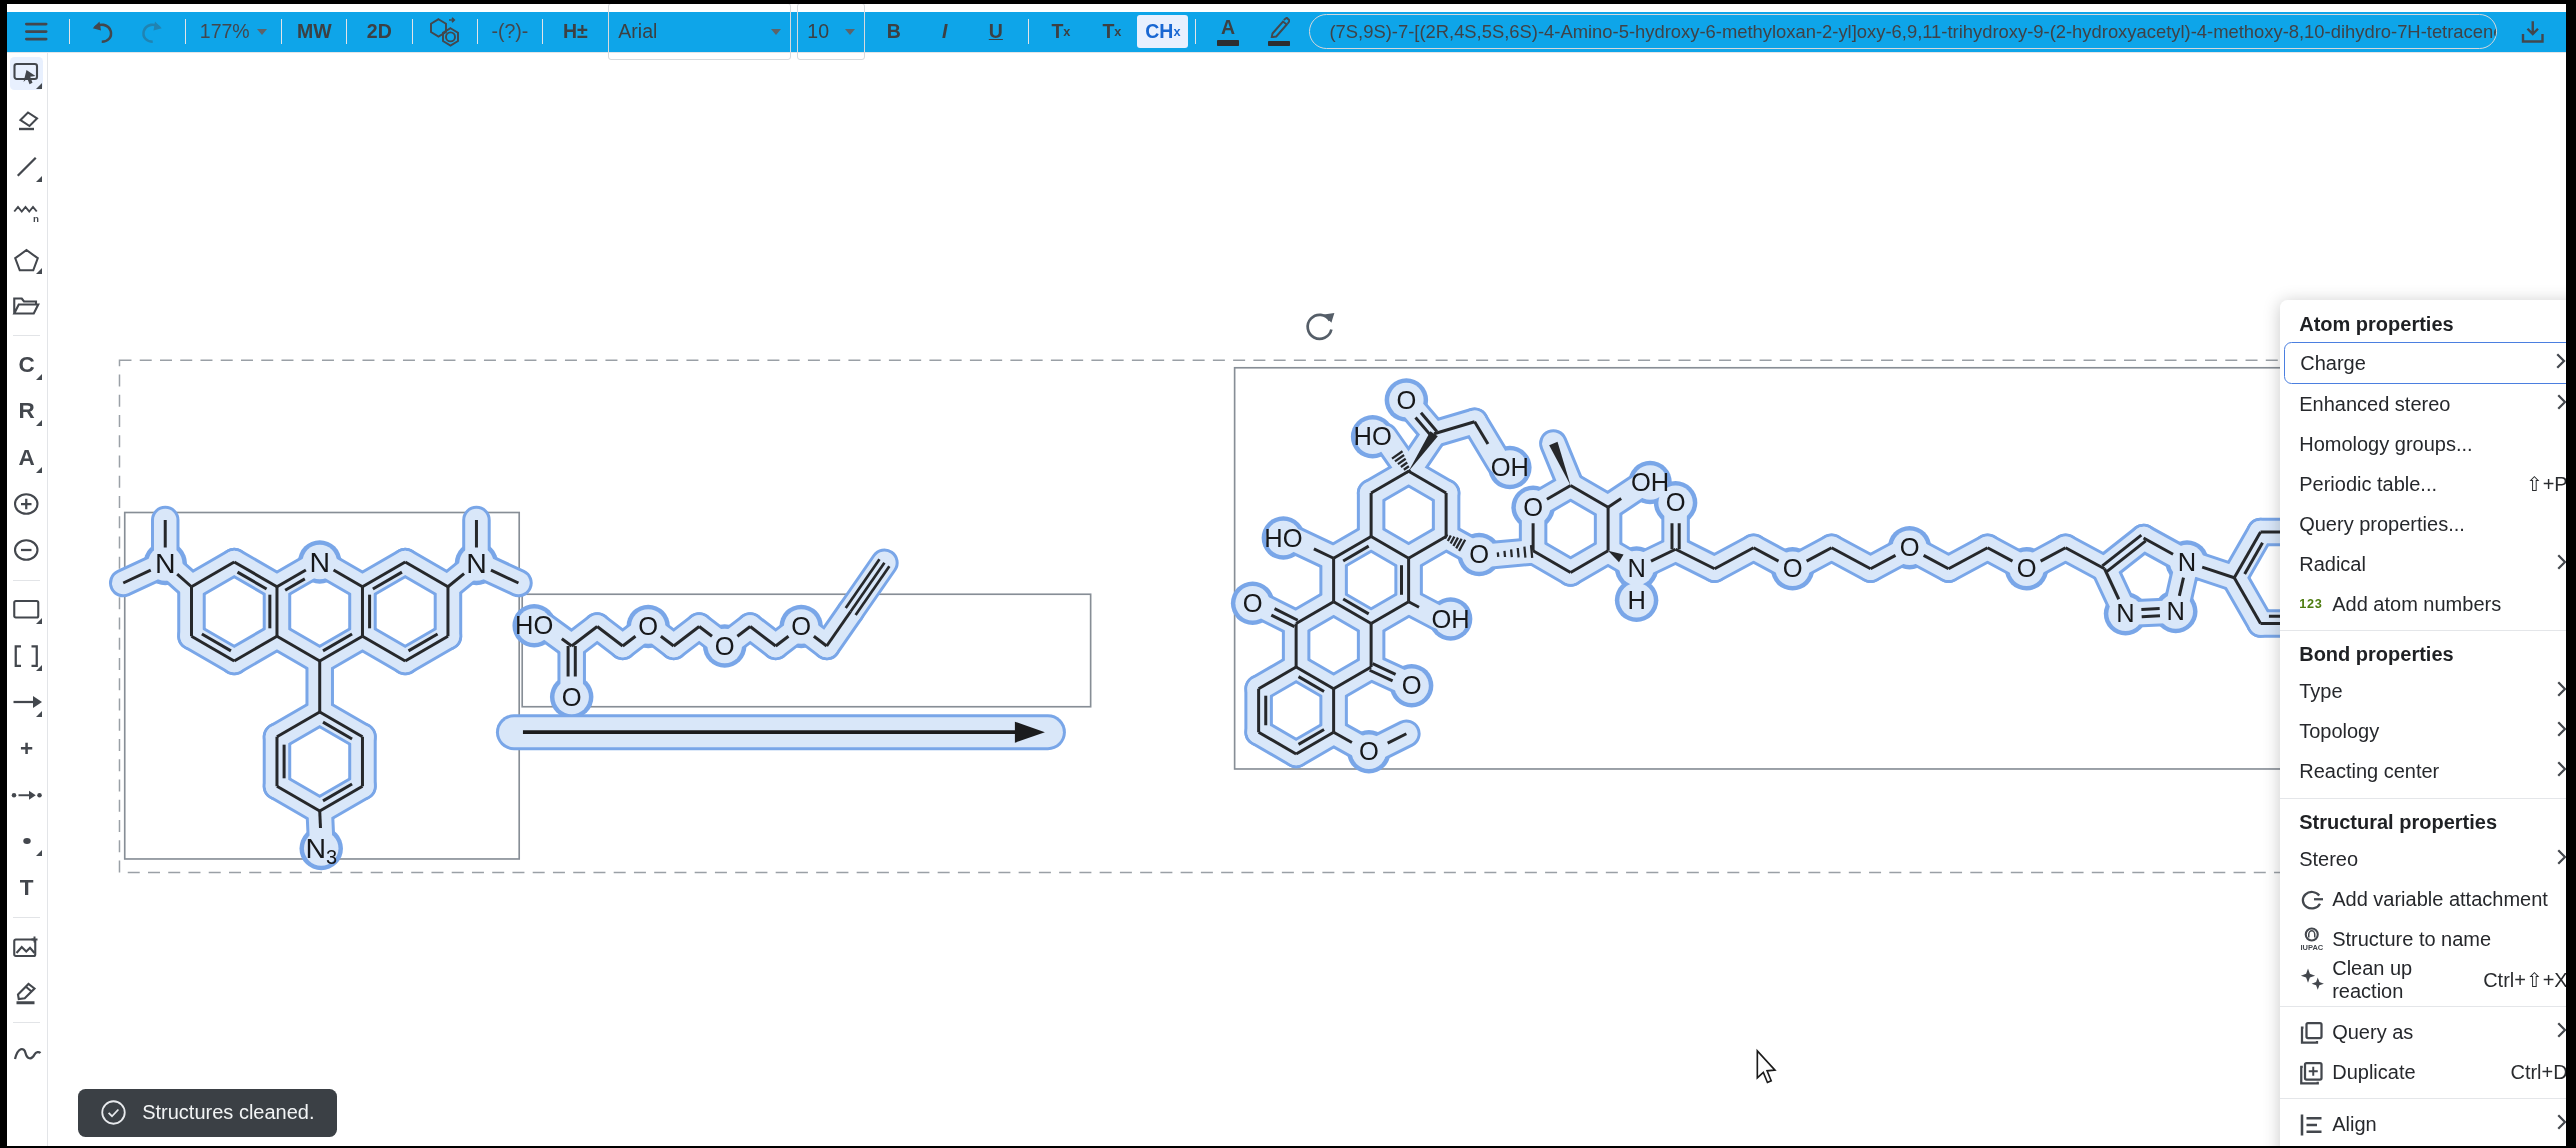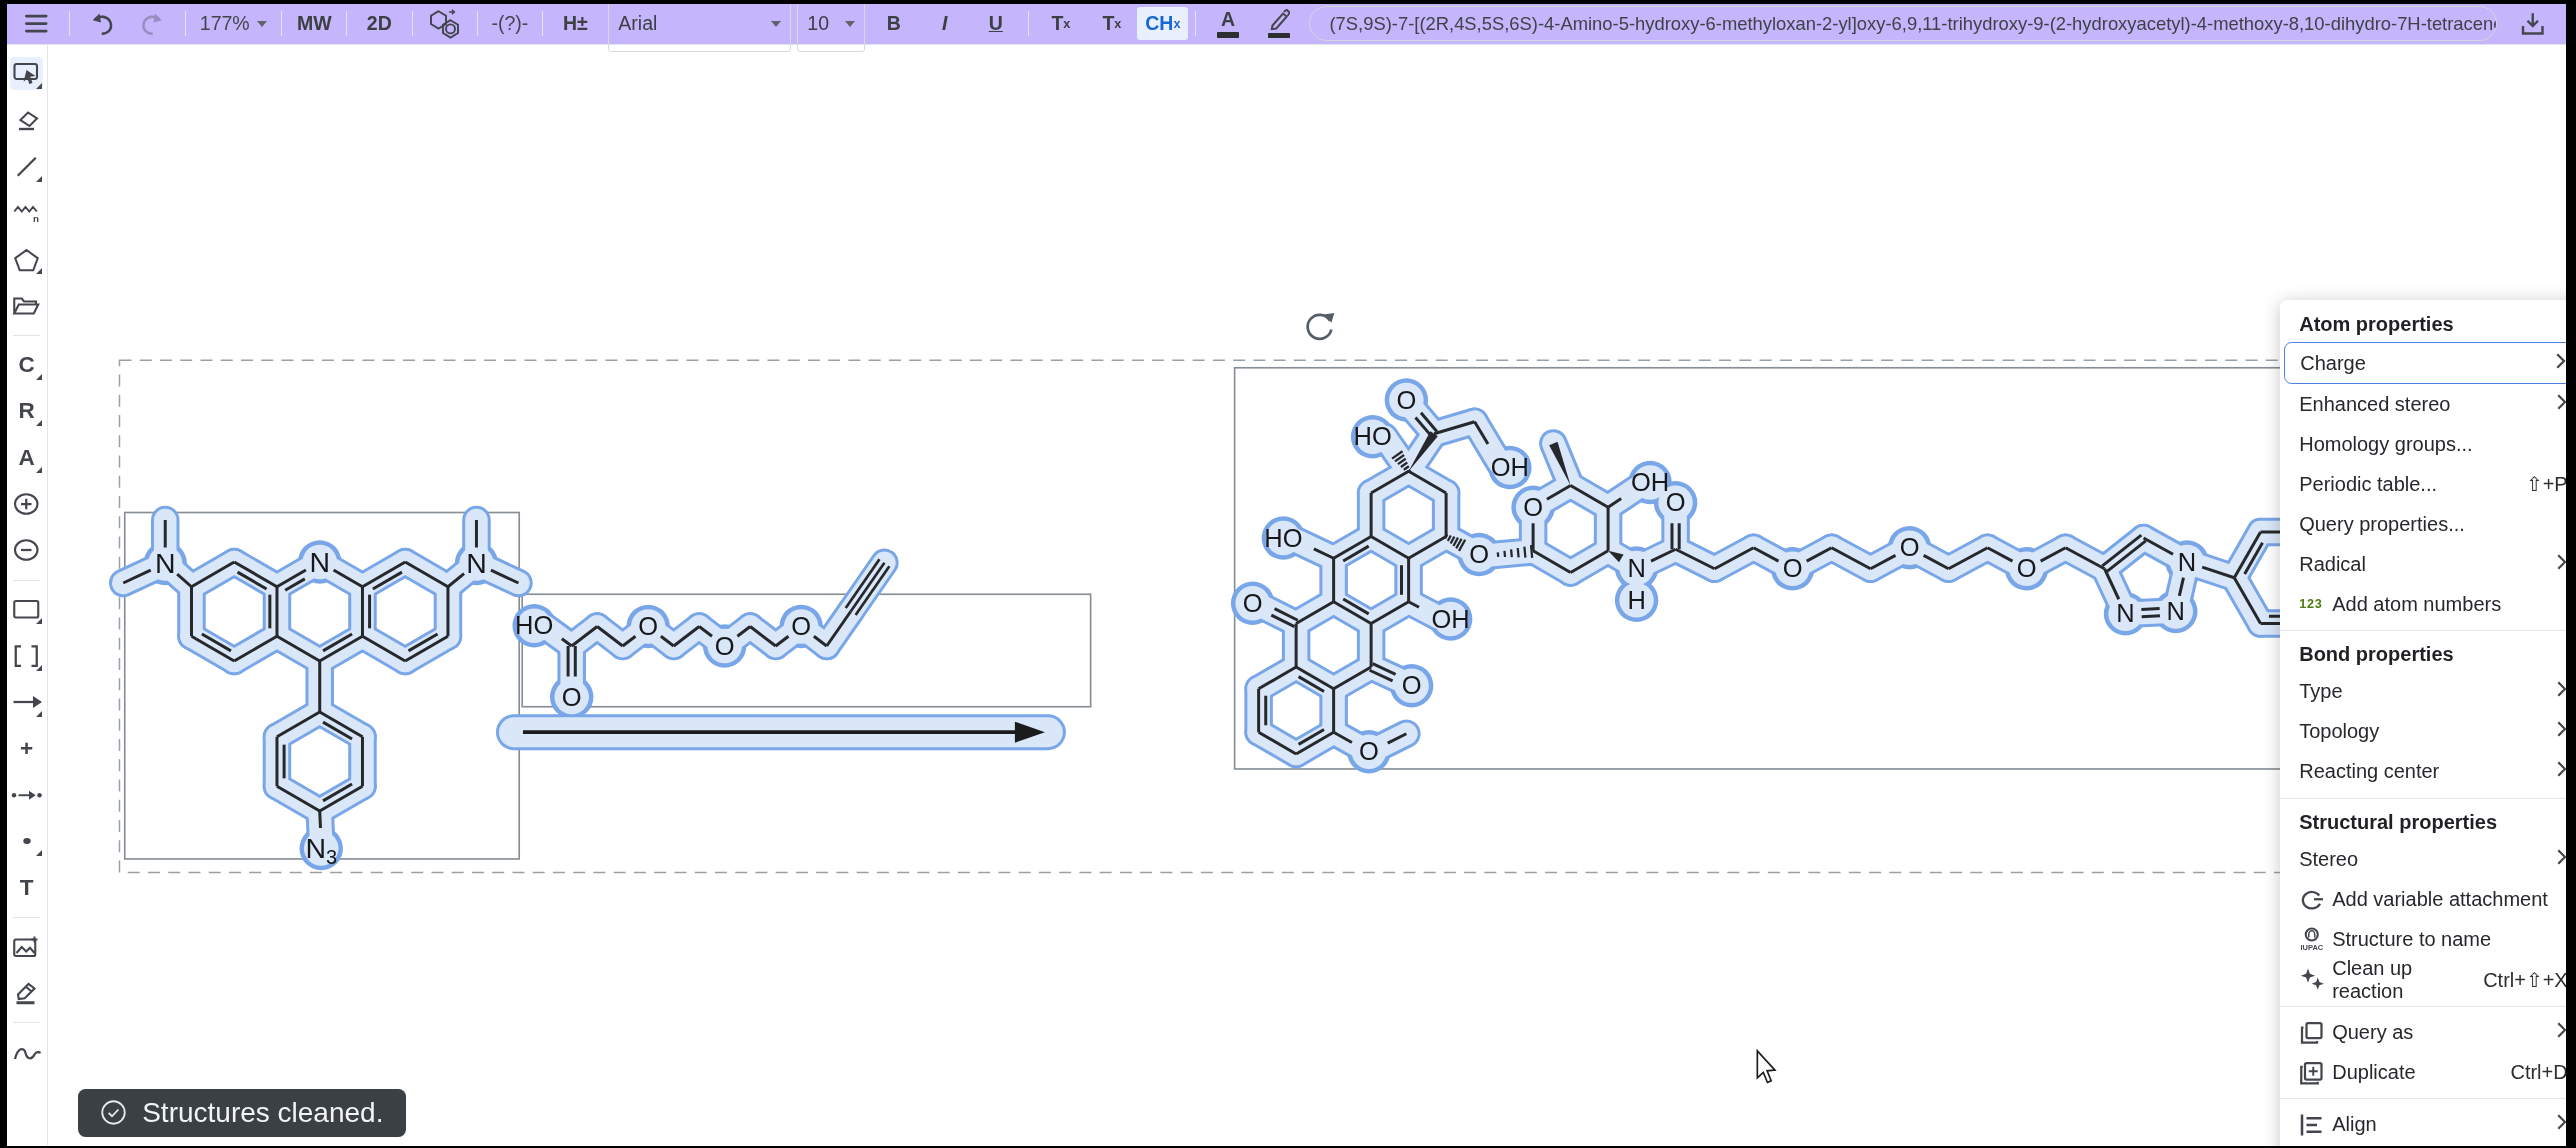--- a/index.html
+++ b/index.html
@@ -1,19 +1,19 @@
 <!DOCTYPE html>
 <html style="font-size:12px"><head>
 <meta charset="utf-8">
 <style>
   html,body{margin:0;padding:0;width:2576px;height:1149px;overflow:hidden;background:#000;
     font-family:"Liberation Sans",sans-serif;}
   #frame{position:absolute;left:6.7px;top:3.7px;right:10.5px;bottom:2.2px;background:#fff;overflow:hidden;}
   
-  #toolbar{position:absolute;left:0;top:0;right:0;height:40px;background:#c4b5fd;border-bottom:0.7px solid #e3e5e8;
+  #toolbar{position:absolute;left:0;top:8px;right:0;height:40px;background:#0ea5e9;border-bottom:0.7px solid #e3e5e8;
     display:flex;align-items:center;z-index:30;font-size:19.5px;color:#43474d;}
   .tbtn{height:33px;min-width:36px;display:flex;align-items:center;justify-content:center;padding:0 7.5px;
     border-radius:4.5px;cursor:pointer;white-space:nowrap;}
   .tdiv{width:0.7px;height:25.5px;background:#e2e4e7;margin:0 6.7px;}
   .tb-label{font-weight:bold;color:#3c4043;justify-content:center;}
   .caret{width:0;height:0;border-left:5.2px solid transparent;border-right:5.2px solid transparent;
     border-top:6px solid #5f6368;margin-left:7.5px;}
   .selbox{height:31.5px;border:0.7px solid #d7dadd;border-radius:3px;display:flex;align-items:center;
     padding:12px 9px;margin:0 3px;color:#3c4043;}
   .disabled{opacity:.35;}
@@ -42,21 +42,21 @@
   .mitem{height:40px;display:flex;align-items:center;padding:0 15px 0 19.5px;cursor:pointer;position:relative;}
   .mitem.hl{border:1.9px solid #4b7fe0;border-radius:7.5px;margin:0 4.5px;padding:0 10.5px 0 15px;}
   .mlabel{flex:1;}
   .mshort{color:#2a2c2f;margin-left:9px;}
   .micon{width:33px;display:flex;align-items:center;justify-content:flex-start;color:#2a2c2f;}
   .mdiv{height:0.7px;background:#e4e6e9;margin:6px 0;}
   .chev{color:#3c4043;}
   .num123{font-size:12.7px;font-weight:bold;letter-spacing:0.7px;color:#4d7c0f;}
   
   #toast{position:absolute;left:71px;top:1085px;height:48px;background:#3b4045;border-radius:7.5px;z-index:45;
-    display:flex;align-items:center;padding:0 22.5px;color:#f2f4f5;font-size:28px;}
+    display:flex;align-items:center;padding:0 22.5px;color:#f2f4f5;font-size:20px;}
   #toast .ticon{margin-right:15px;display:flex;}
 </style>
 </head>
 <body>
 
 <div id="frame">
 
   <div id="toolbar">
     <div class="tbtn" style="margin-left:4.5px">
       <svg width="22.5" height="19.5" viewBox="0 0 30 26">

